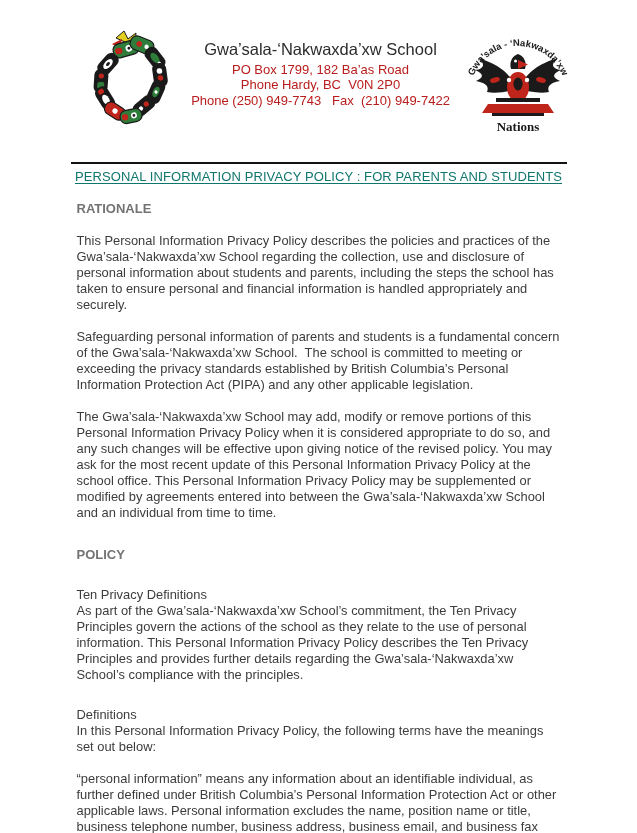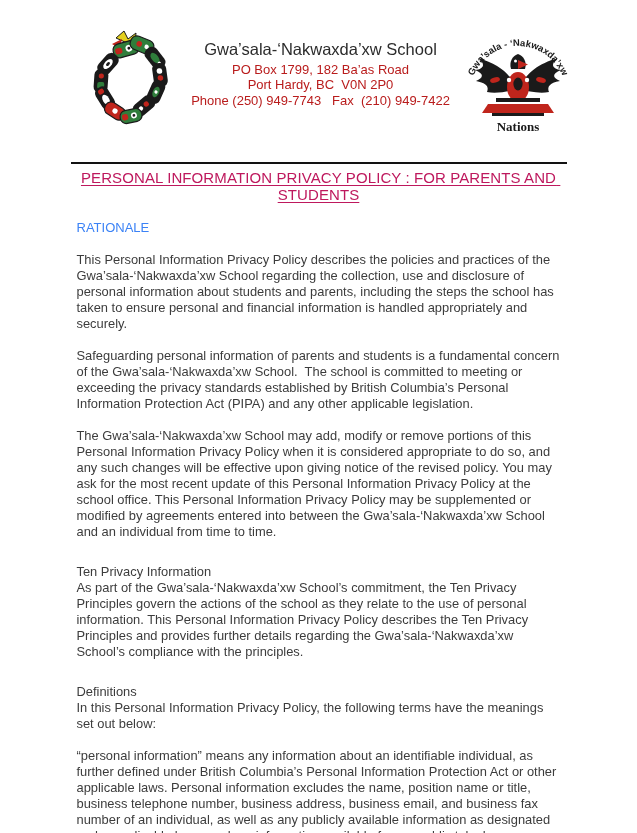--- a/index.html
+++ b/index.html
@@ -41,39 +41,39 @@
   }
   
   .rule {
     border: 0;
     border-top: 2.2px solid #121212;
     margin: 18px 27px 0 27px;
   }
   .doc-title {
     margin: 5px 16px 0 16px;
     text-align: center;
-    font-size: 15px;
+    font-size: 13px;
     font-weight: 400;
-    color: #be185d;
+    color: #0f766e;
     text-decoration: underline;
     text-underline-offset: 2px;
     letter-spacing: 0.1px;
     white-space: pre-wrap;
   }
   
   .doc-body {
     padding: 0 30px 0 33px;
     font-size: 12.9px;
     line-height: 16px;
     color: #3c3c3c;
   }
   .section-heading {
     font-size: 13px;
-    font-weight: 400;
-    color: #3b82f6;
+    font-weight: 700;
+    color: #737373;
     margin: 17px 0 16px 0;
     white-space: pre-wrap;
   }
   .policy-heading { margin-top: 26px; }
   .para {
     margin: 16px 0;
     white-space: pre-wrap;
   }
   .sub-heading {
     margin-top: 24px;
@@ -153,21 +153,21 @@
             <circle cx="-3" cy="0" r="1.4" fill="#1a1a1a"></circle>
             <rect x="3" y="-3" width="6" height="6" rx="2" fill="#c0251c"></rect>
           </g>
         </g>
       </svg>
     </div>
 
     <div class="letterhead-text">
       <div class="school-name">Gwa’sala-‘Nakwaxda’xw School</div>
       <div class="addr">PO Box 1799, 182 Ba’as Road</div>
-      <div class="addr">Port Hardy, BC  V0N 2P0</div>
+      <div class="addr">Phone Hardy, BC  V0N 2P0</div>
       <div class="addr">Phone (250) 949-7743   Fax  (210) 949-7422</div>
     </div>
 
     <div class="logo">
       <svg width="112" height="112" viewBox="0 0 112 112" aria-hidden="true">
         <defs>
           <path id="arcPath" d="M 8,66 A 48,48 0 0 1 104,66" fill="none"></path>
         </defs>
         <text font-size="9.5" font-weight="bold" fill="#1a1a1a" font-family="Liberation Sans, sans-serif">
           <textPath href="#arcPath" startOffset="50%" text-anchor="middle">Gwa’sala - ‘Nakwaxda’xw</textPath>
@@ -203,22 +203,23 @@
 
   <h1 class="doc-title">PERSONAL INFORMATION PRIVACY POLICY : FOR PARENTS AND STUDENTS</h1>
 
   <main class="doc-body">
 
     <h2 class="section-heading">RATIONALE</h2>
     <p class="para">This Personal Information Privacy Policy describes the policies and practices of the Gwa’sala-‘Nakwaxda’xw School regarding the collection, use and disclosure of personal information about students and parents, including the steps the school has taken to ensure personal and financial information is handled appropriately and    securely.</p>
     <p class="para">Safeguarding personal information of parents and students is a fundamental concern of the Gwa’sala-‘Nakwaxda’xw School.  The school is committed to meeting or exceeding the privacy standards established by British Columbia’s Personal Information Protection Act (PIPA) and any other applicable legislation.</p>
     <p class="para">The Gwa’sala-‘Nakwaxda’xw School may add, modify or remove portions of this Personal Information Privacy Policy when it is considered appropriate to do so, and any such changes will be effective upon giving notice of the revised policy. You may ask for the most recent update of this Personal Information Privacy Policy at the school office. This Personal Information Privacy Policy may be supplemented or modified by agreements entered into between the Gwa’sala-‘Nakwaxda’xw School and an individual from time to time.</p>
 
-
-    <div class="sub-heading">Ten Privacy Information</div>
+    <h2 class="section-heading policy-heading">POLICY</h2>
+
+    <div class="sub-heading">Ten Privacy Definitions</div>
     <p class="para tight">As part of the Gwa’sala-‘Nakwaxda’xw School’s commitment, the Ten Privacy Principles govern the actions of the school as they relate to the use of personal information. This Personal Information Privacy Policy describes the Ten Privacy Principles and provides further details regarding the Gwa’sala-‘Nakwaxda’xw School’s compliance with the principles.</p>
 
     <div class="sub-heading">Definitions</div>
     <p class="para tight">In this Personal Information Privacy Policy, the following terms have the meanings set out below:</p>
 
     <p class="para">“personal information” means any information about an identifiable individual, as further defined under British Columbia’s Personal Information Protection Act or other applicable laws. Personal information excludes the name, position name or title, business telephone number, business address, business email, and business fax number of an individual, as well as any publicly available information as designated under applicable laws, such as information available from a public telephone directory or from a public registry.</p>
     <p class="para">“Parent” means the parent, guardian, or other legal representative of a student.</p>
 
   </main>
 </div>

